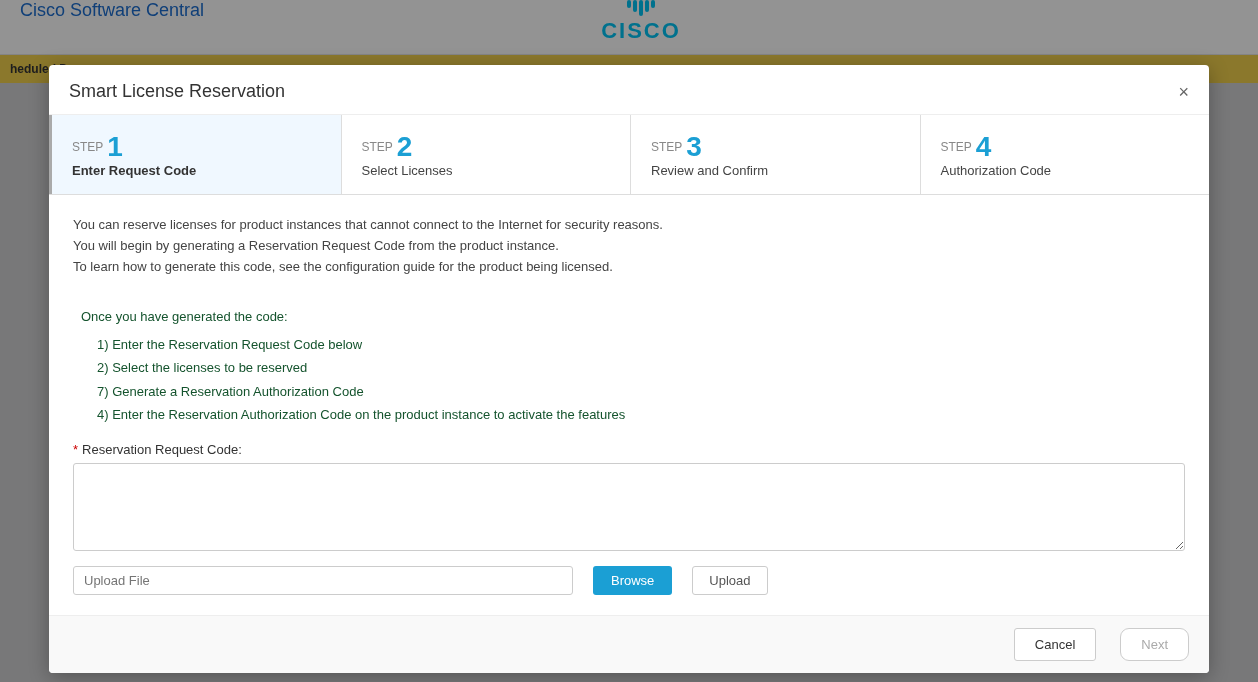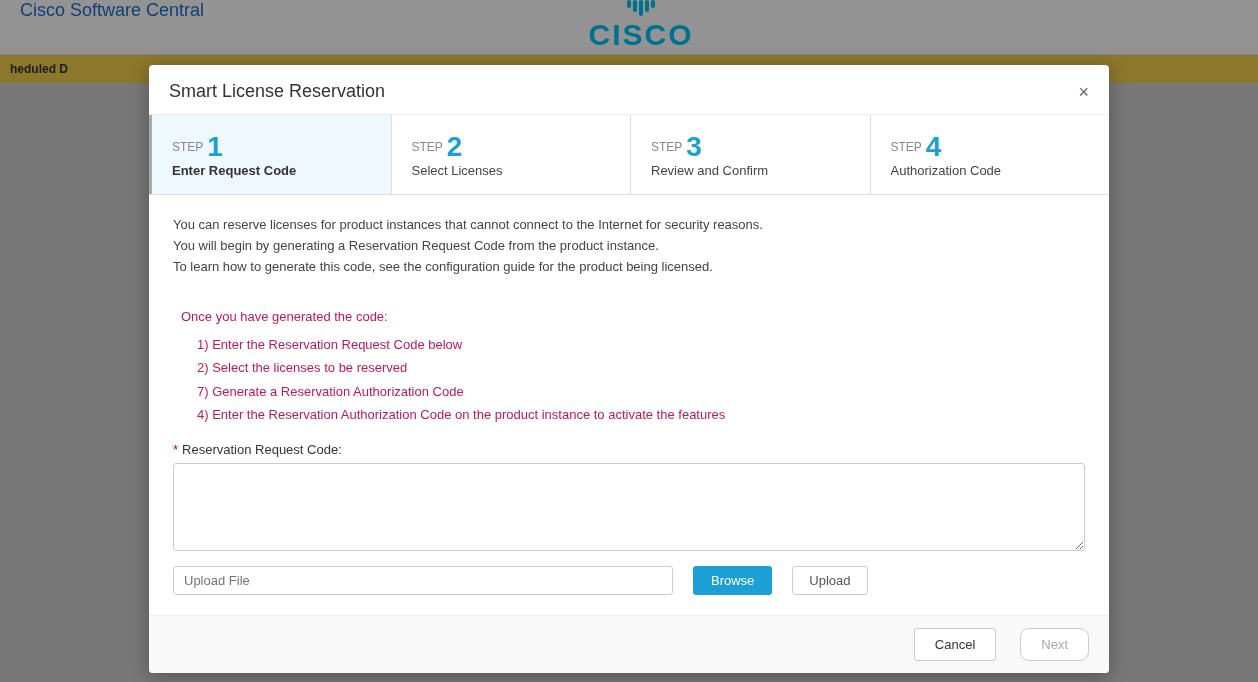--- a/index.html
+++ b/index.html
@@ -38,21 +38,21 @@
       display: flex;
       gap: 2px;
       margin-bottom: 2px;
     }
     .cisco-bar {
       width: 4px;
       border-radius: 2px;
       background-color: #00bceb;
     }
     .cisco-wordmark {
-      font-size: 30px;
+      font-size: 22px;
       font-weight: bold;
       color: #00bceb;
       letter-spacing: 2px;
     }
 
     
     .sub-bar {
       background-color: #e8c84a;
       height: 28px;
       display: flex;
@@ -76,21 +76,21 @@
       z-index: 10;
       display: flex;
       justify-content: center;
       align-items: flex-start;
       padding-top: 65px;
     }
 
     
     .modal {
       background: #fff;
-      width: 960px;
+      width: 1160px;
       border-radius: 4px;
       box-shadow: 0 4px 20px rgba(0,0,0,0.3);
       overflow: hidden;
       position: relative;
     }
 
     
     .modal-header {
       padding: 16px 20px 12px 20px;
       border-bottom: 1px solid #eee;
@@ -169,21 +169,21 @@
       padding: 20px 24px;
     }
     .intro-text {
       font-size: 13px;
       color: #444;
       line-height: 1.6;
       margin-bottom: 28px;
     }
     .steps-list {
       font-size: 13px;
-      color: #be185d;
+      color: #14532d;
       line-height: 1.8;
       margin-bottom: 16px;
       padding-left: 8px;
     }
     .field-label-row {
       display: flex;
       align-items: center;
       margin-bottom: 6px;
       font-size: 13px;
       color: #333;

